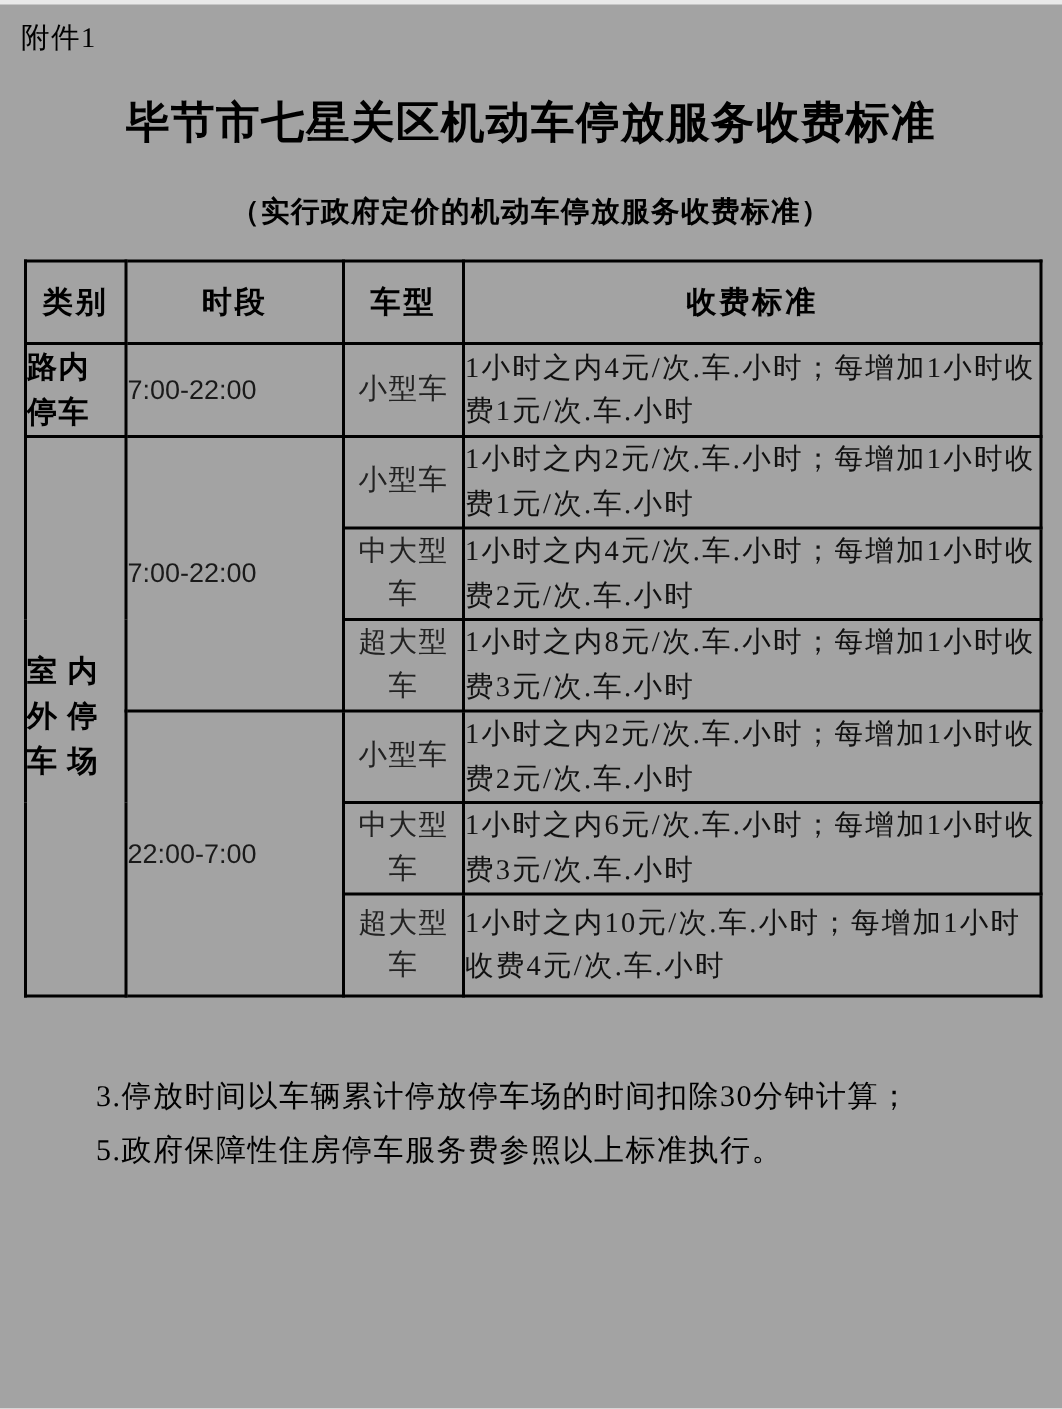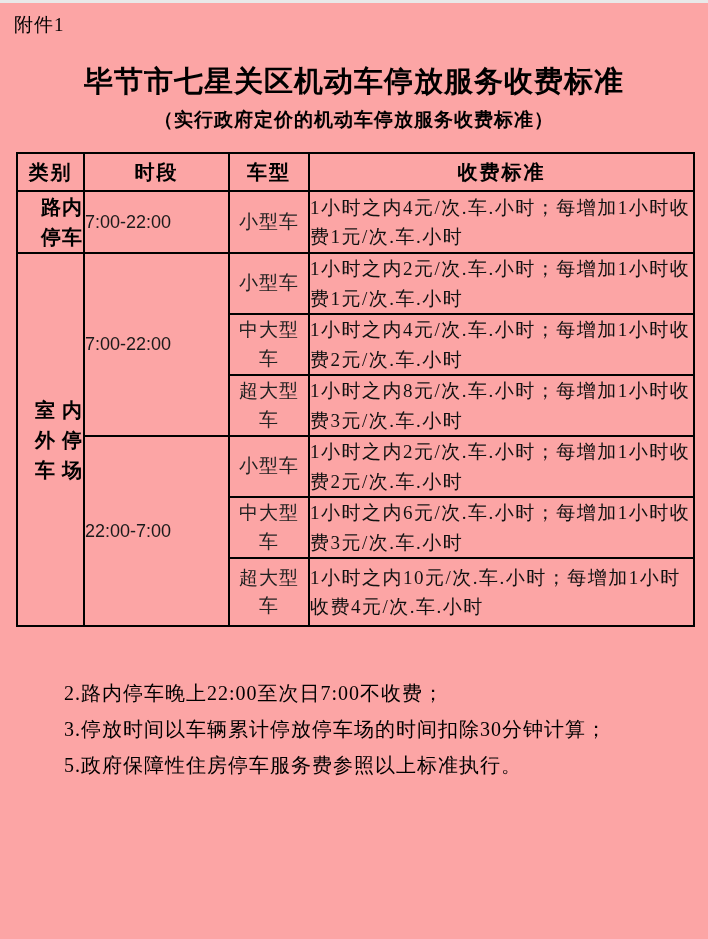--- a/index.html
+++ b/index.html
@@ -4,21 +4,21 @@
 <style>
   html, body {
     margin: 0;
     padding: 0;
     background: #ffffff;
   }
   .page {
     position: relative;
     width: 708px;
     height: 939px;
-    background: #fca5a5;
+    background: #a3a3a3;
     color: #000000;
     font-family: "Liberation Serif", serif;
     overflow: hidden;
     border-top: 3px solid #e9e9e9;
     box-sizing: border-box;
   }
   .attachment {
     font-size: 19px;
     margin: 9px 0 0 14px;
     letter-spacing: 1px;
@@ -29,52 +29,52 @@
     font-size: 29px;
     text-align: center;
     margin-top: 24px;
     letter-spacing: 1px;
   }
   .doc-subtitle {
     font-family: "Liberation Sans", sans-serif;
     font-weight: bold;
     font-size: 19px;
     text-align: center;
-    margin-top: 5px;
+    margin-top: 26px;
     letter-spacing: 1px;
   }
   table.fee-table {
     border-collapse: collapse;
     table-layout: fixed;
     width: 677px;
     margin: 19px 0 0 16px;
   }
   table.fee-table th,
   table.fee-table td {
     border: 2px solid #000000;
     padding: 0;
     vertical-align: middle;
   }
   col.c-category { width: 67px; }
   col.c-time     { width: 145px; }
   col.c-vehicle  { width: 80px; }
   col.c-fee      { width: 385px; }
-  tr.r-header { height: 38px; }
+  tr.r-header { height: 55px; }
   tr.r-data   { height: 61px; }
   tr.r-last   { height: 68px; }
   th.head-cell {
     font-size: 20px;
     font-weight: bold;
     text-align: center;
     letter-spacing: 2px;
   }
   td.category-cell {
     font-size: 20px;
     font-weight: bold;
-    text-align: right;
+    text-align: left;
     white-space: pre-line;
     line-height: 1.5;
     letter-spacing: 1px;
   }
   td.time-cell {
     font-family: Liberation Sans, sans-serif;
     font-size: 18px;
     text-align: left;
     color: #1a1a1a;
   }
@@ -181,18 +181,17 @@
 
     <tr class="r-last">
       <td class="vehicle-cell">超大型
 车</td>
       <td class="fee-cell">1小时之内10元/次.车.小时；每增加1小时收费4元/次.车.小时</td>
     </tr>
   </tbody>
     </table>
 
   <div class="notes">
-    <p class="note-item">2.路内停车晚上22:00至次日7:00不收费；</p>
     <p class="note-item">3.停放时间以车辆累计停放停车场的时间扣除30分钟计算；</p>
     <p class="note-item">5.政府保障性住房停车服务费参照以上标准执行。</p>
   </div>
 
 </div>
 
 </body></html>

